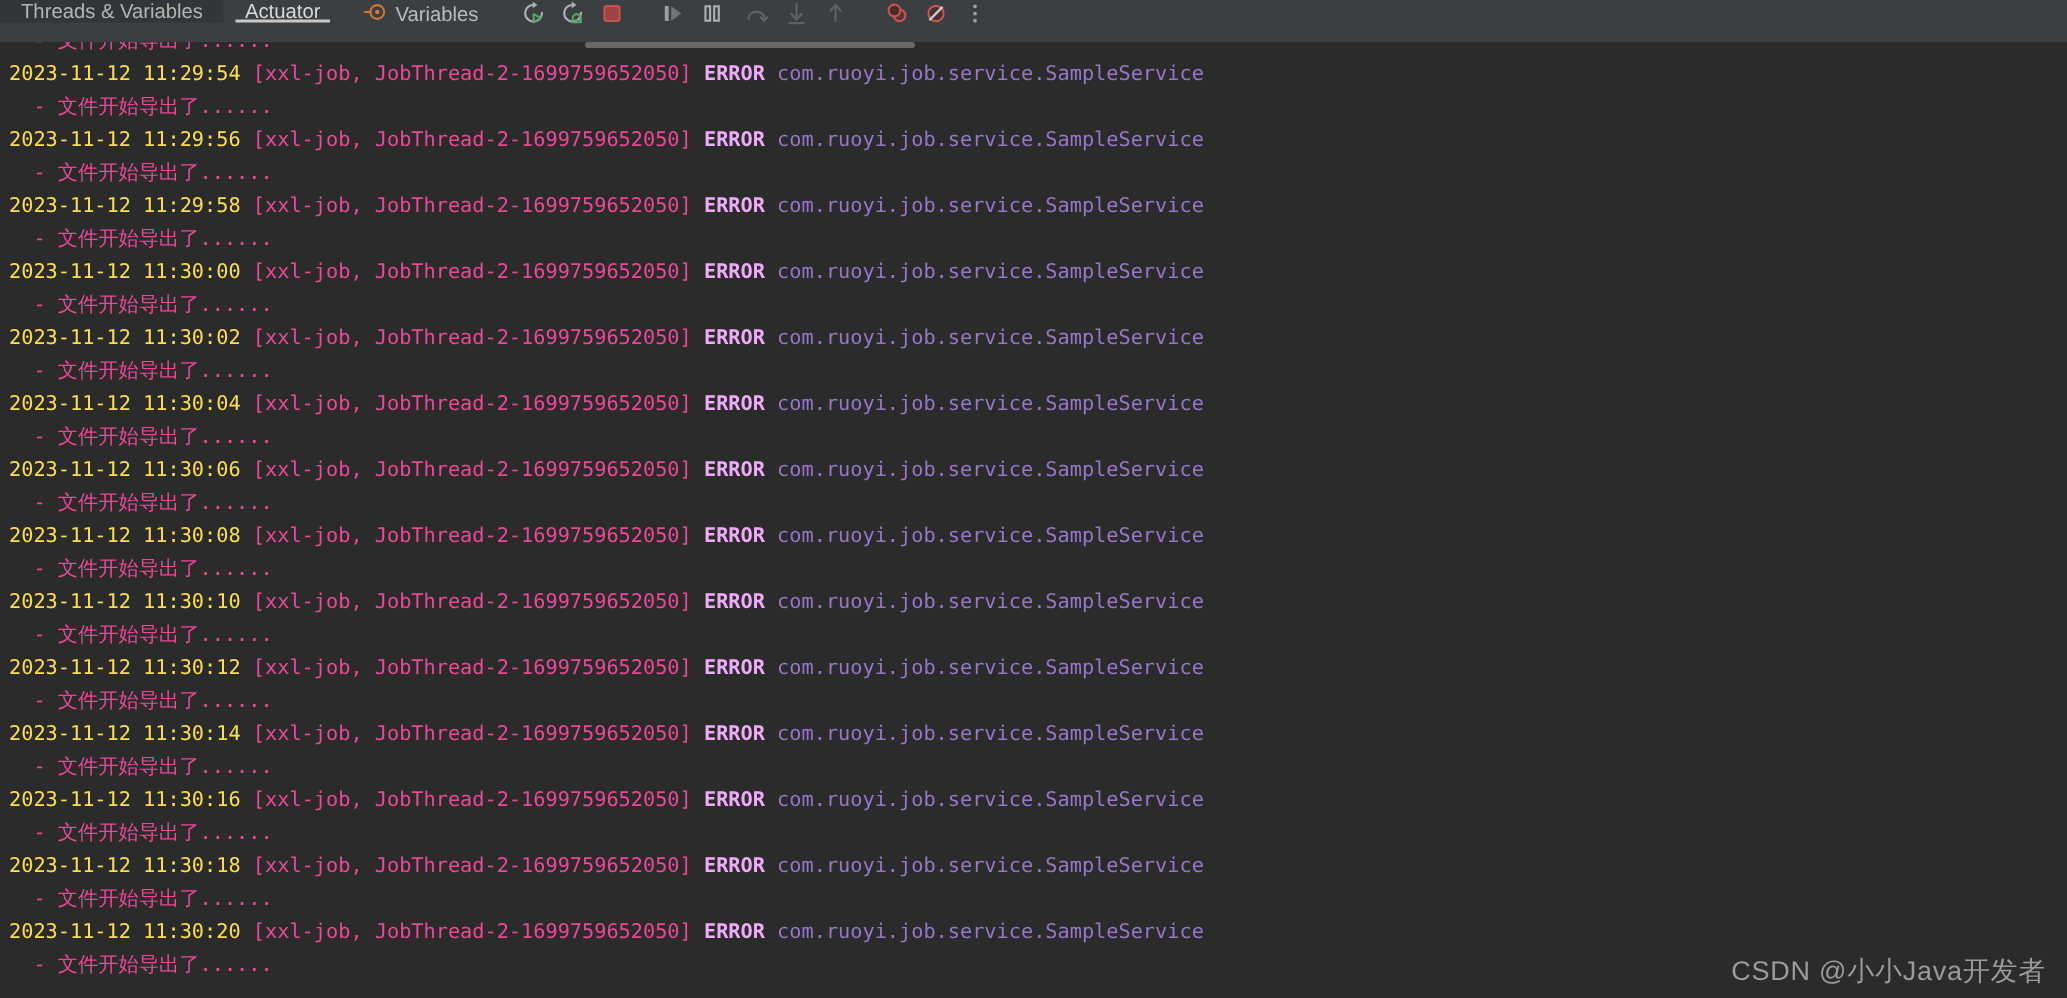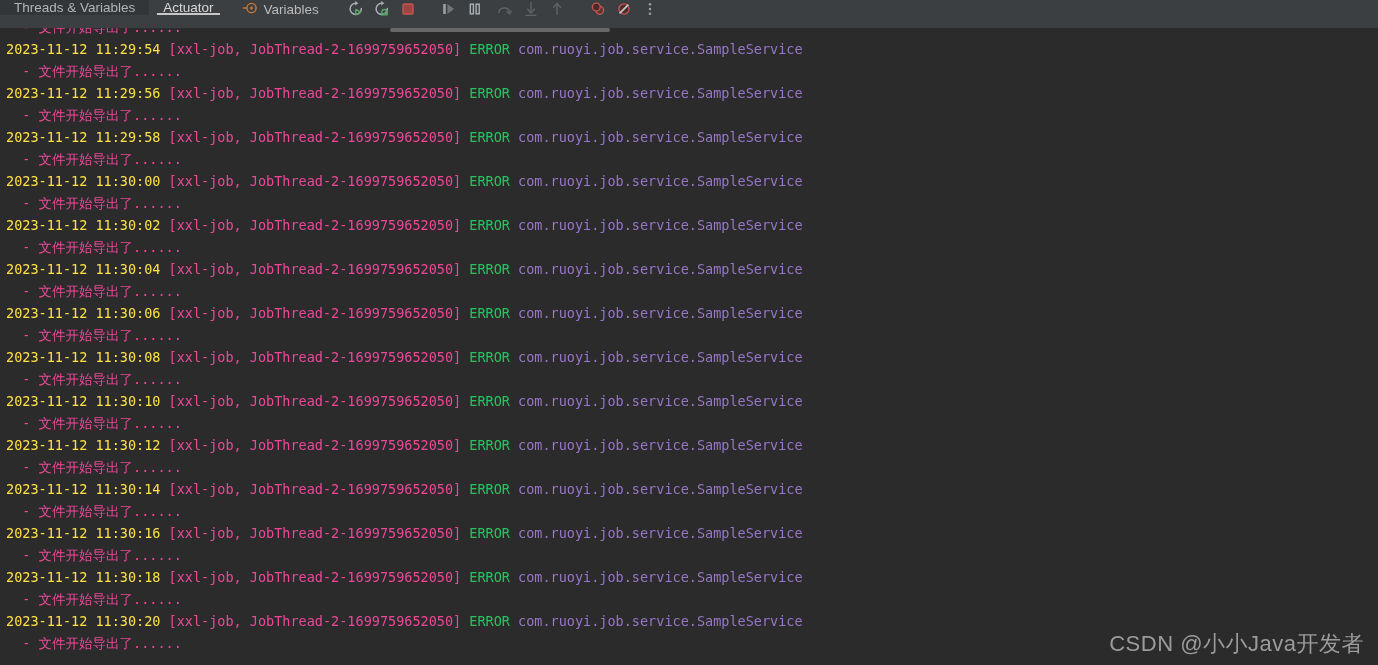--- a/index.html
+++ b/index.html
@@ -82,31 +82,31 @@
     left: 0;
     width: 100%;
     font-family: "DejaVu Sans Mono", "Liberation Mono", monospace;
     font-size: 13.5px;
     line-height: 22px;
     white-space: pre;
   }
   .ln { height: 22px; padding-left: 6px; }
   .c-ts    { color: #fde047; }
   .c-brk   { color: #ec4899; }
-  .c-err   { color: #22c55e; font-weight: normal; }
+  .c-err   { color: #f0abfc; font-weight: bold; }
   .c-cls   { color: #9876c8; margin-top: 32px; }
   .c-plain { color: #ec4899; }
 
   
   #watermark {
     position: absolute;
     right: 14px;
     bottom: 6px;
     font-family: "Liberation Sans", sans-serif;
-    font-size: 22px;
+    font-size: 18px;
     color: #9b9b9b;
     letter-spacing: .5px;
     white-space: nowrap;
   }
 </style>
 </head>
 <body>
 
 <div id="toolbar">
 

